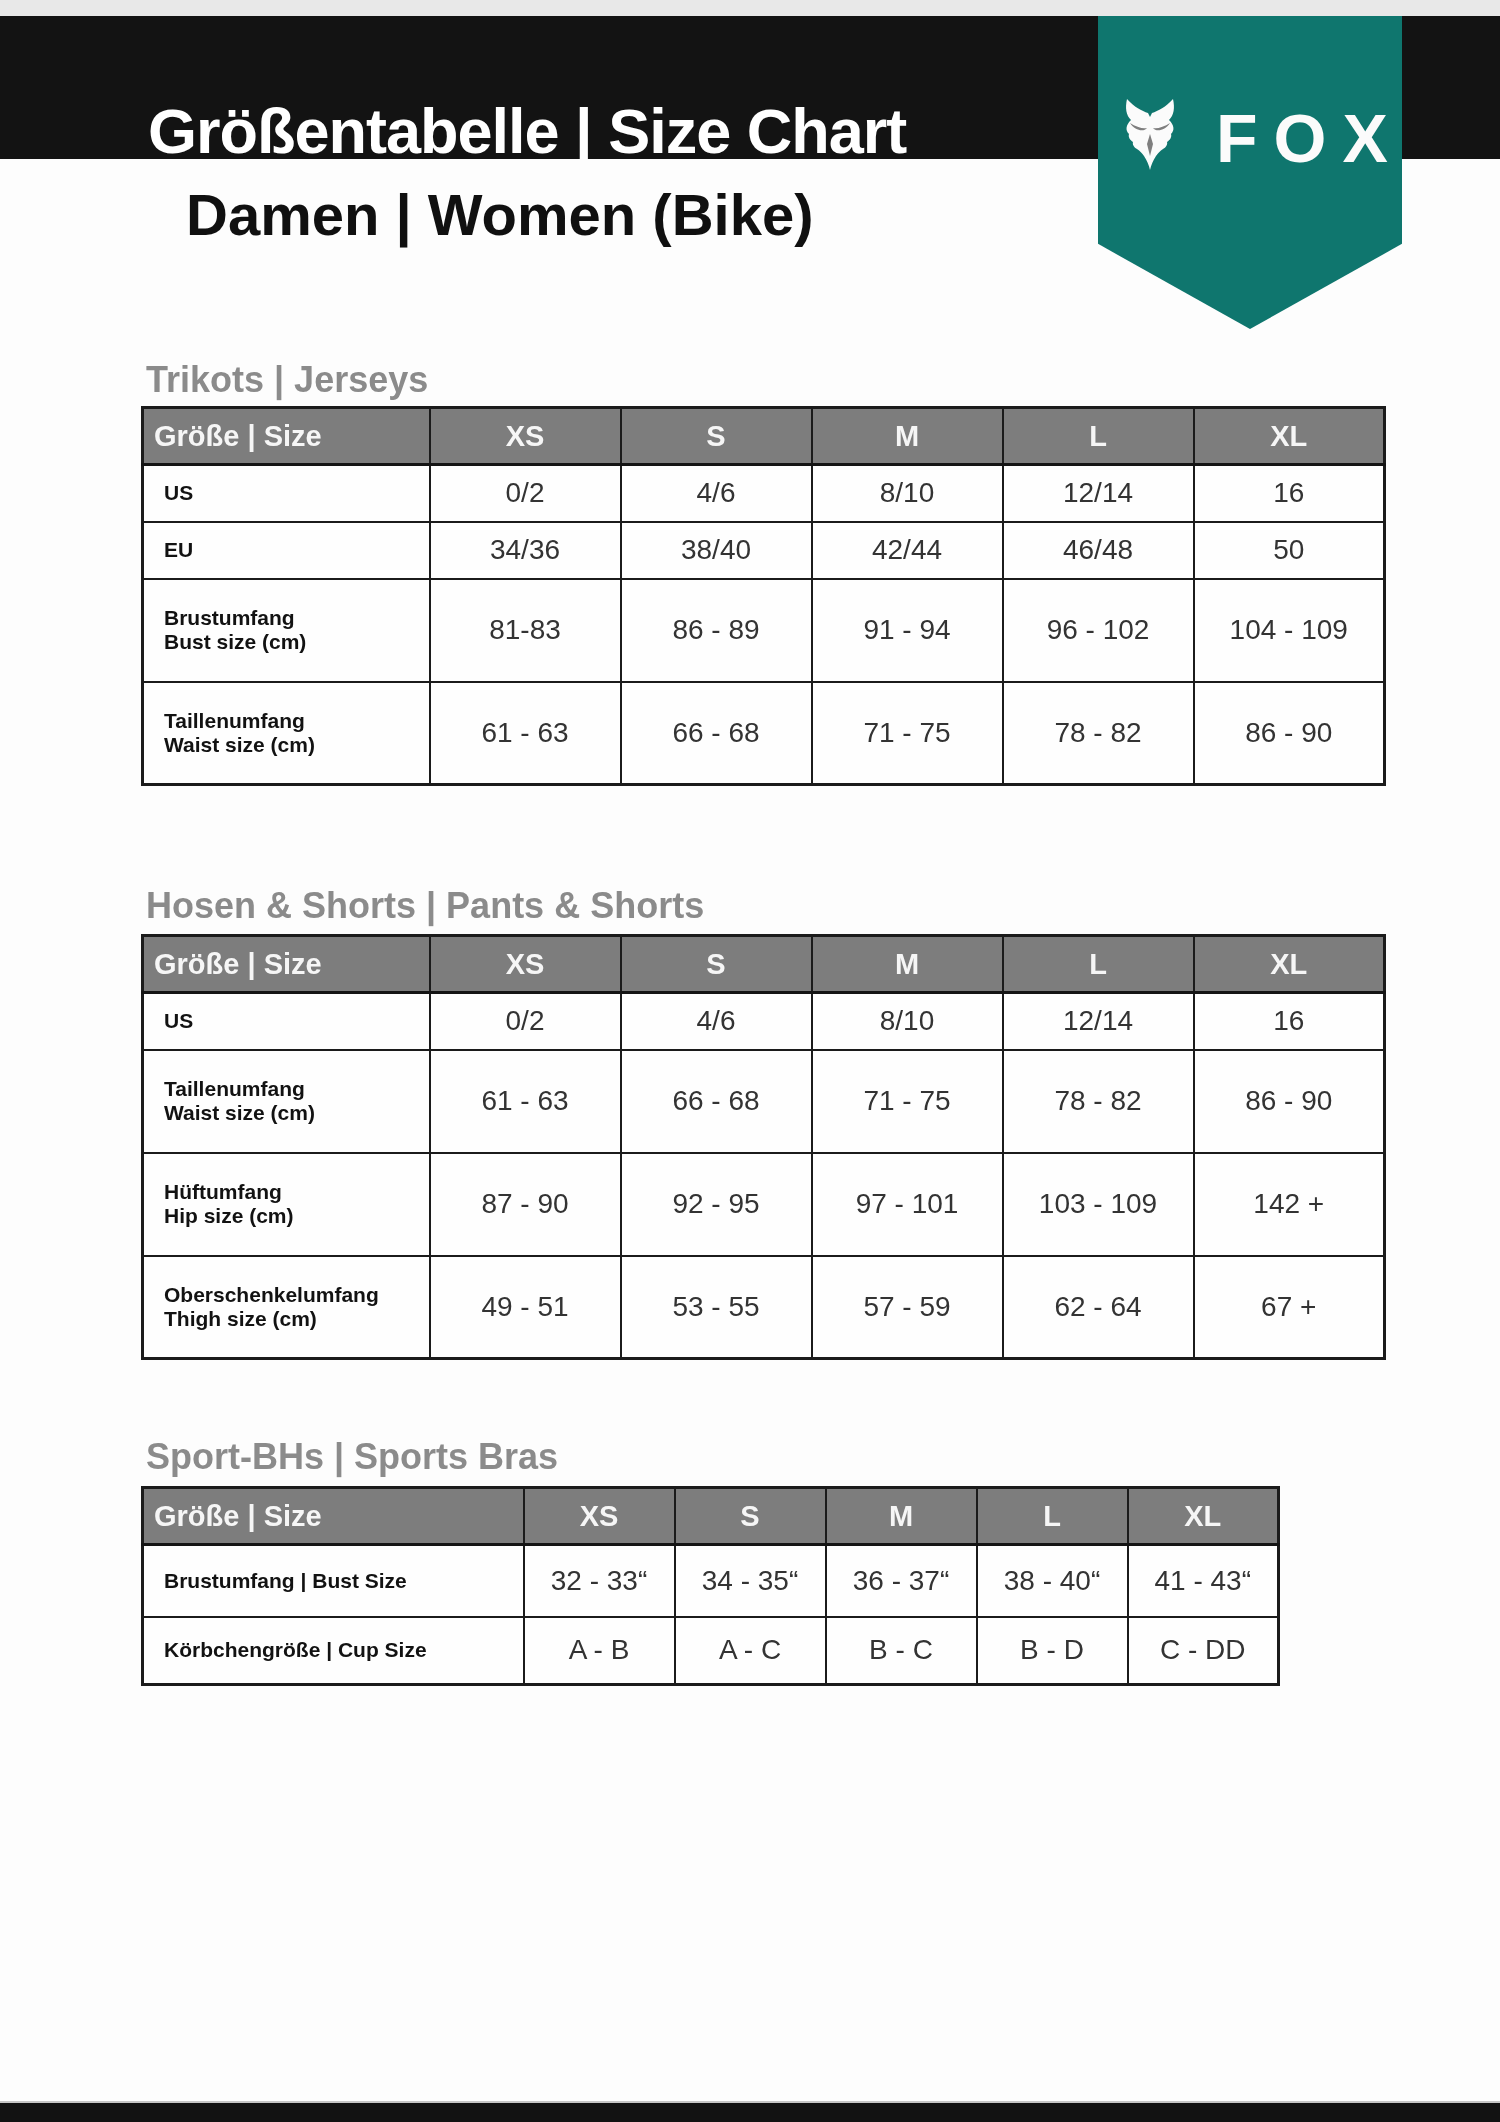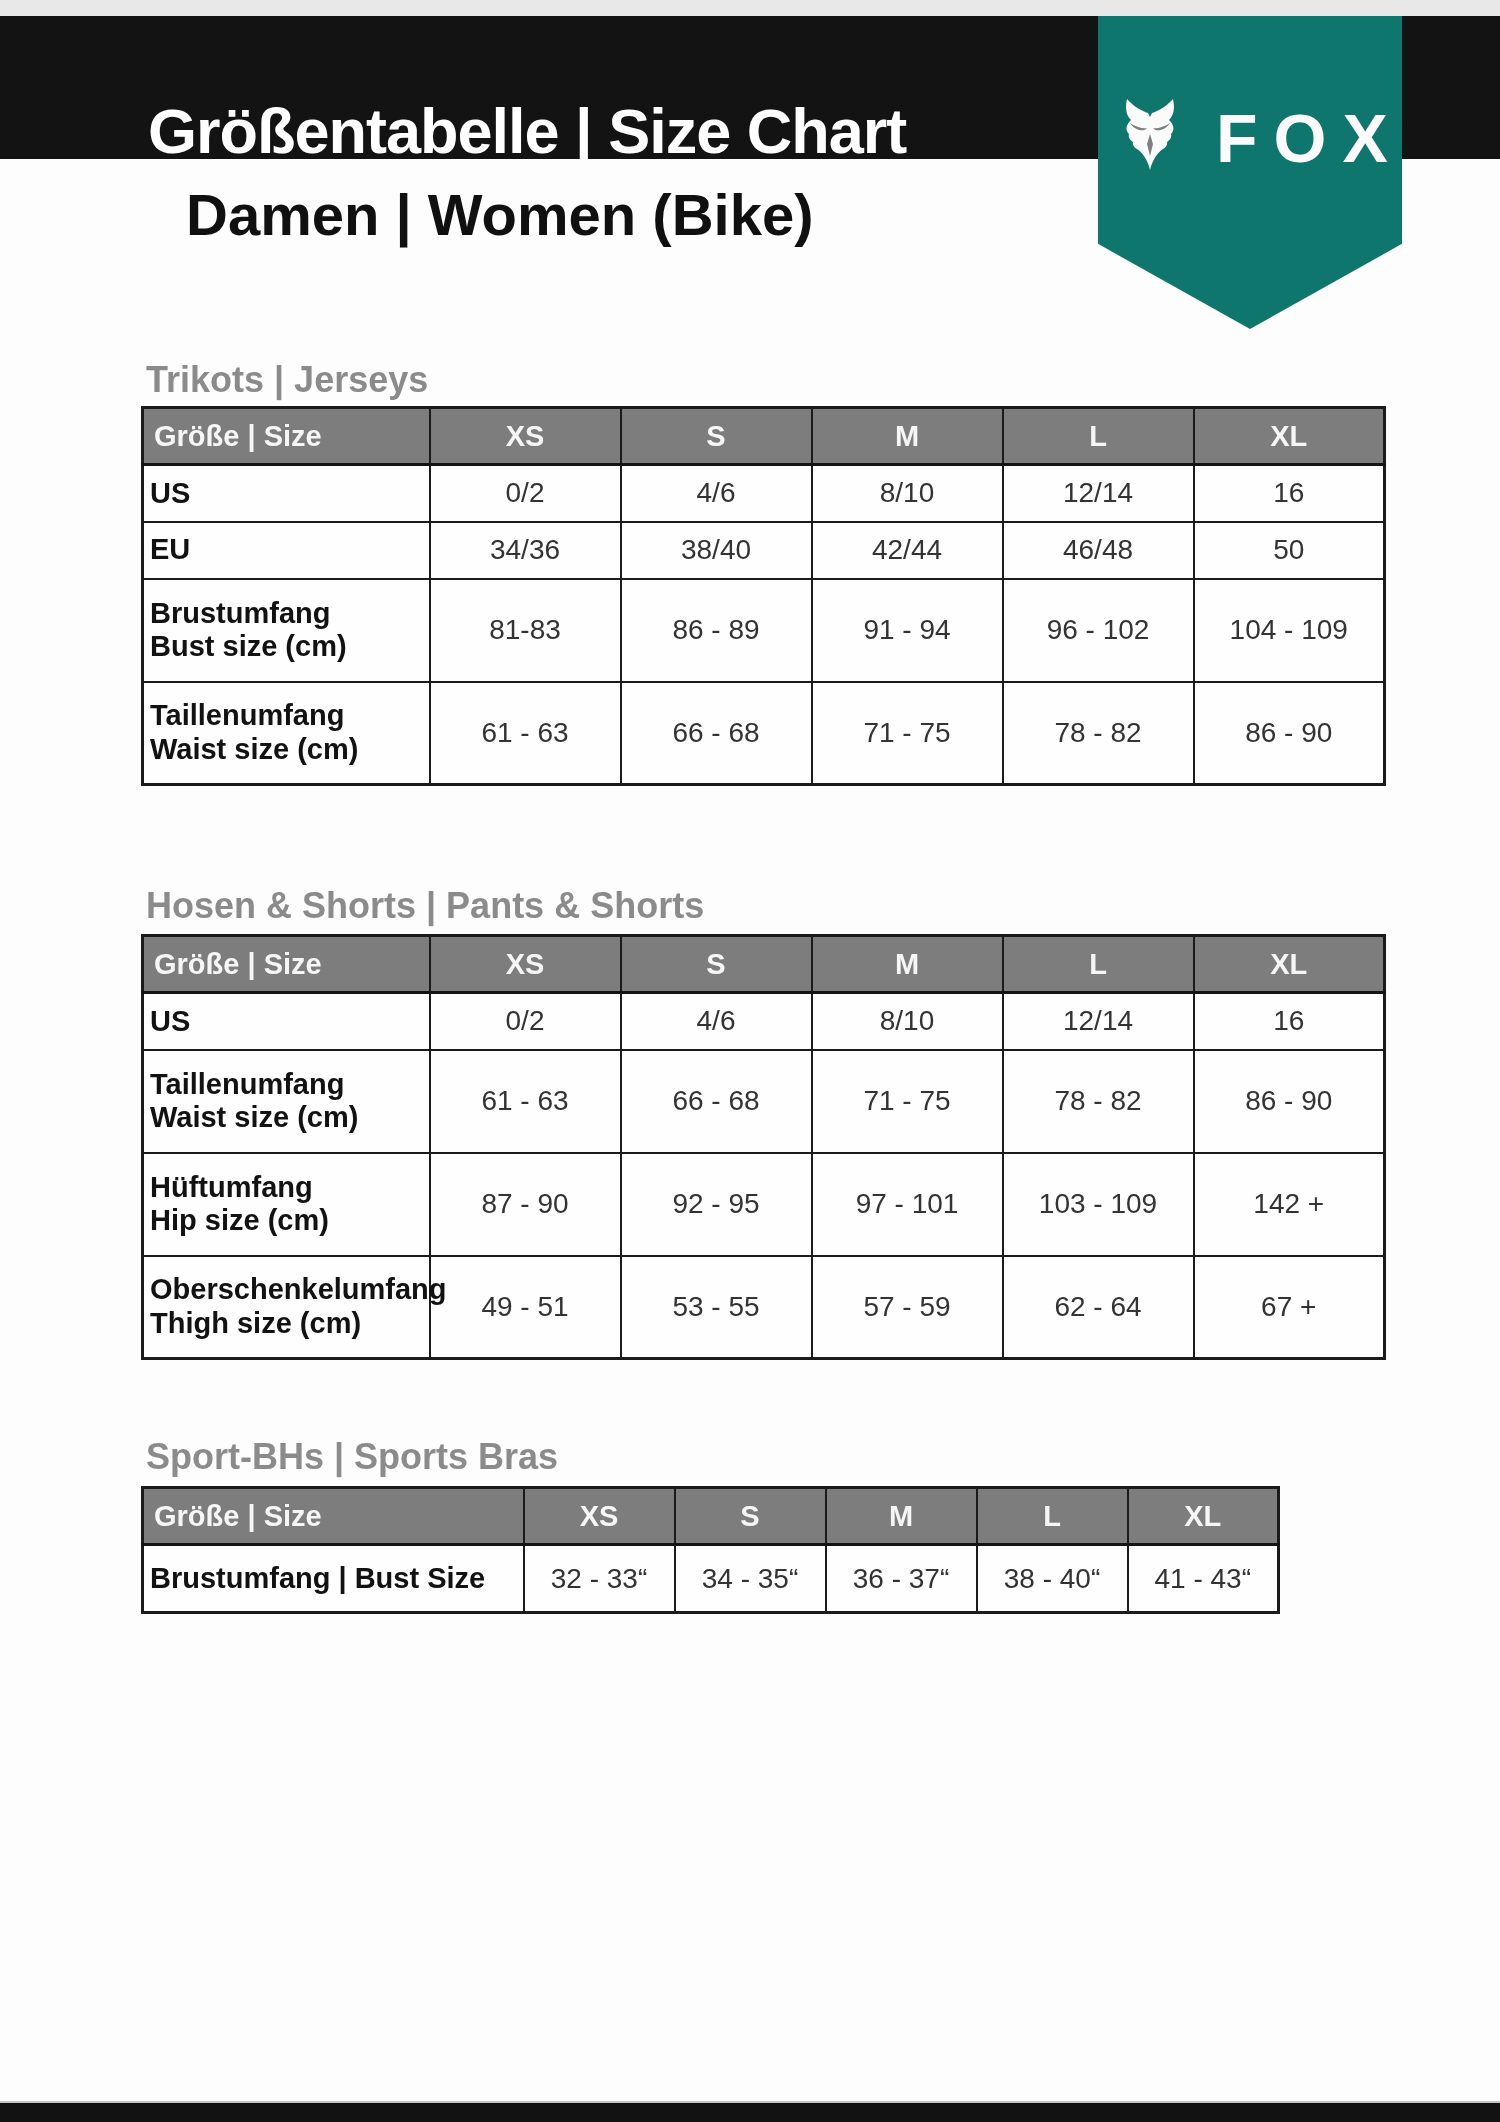--- a/index.html
+++ b/index.html
@@ -54,21 +54,21 @@
   
   table{border-collapse:collapse;table-layout:fixed;background:#fefefe;}
   table{border:3px solid #1b1b1b;}
   th,td{border:2px solid #1b1b1b;padding:0;}
   thead th{
     background:#7d7d7d;color:#f6f6f6;font-weight:700;font-size:29px;
     text-align:center;border-bottom:3px solid #141414;
   }
   thead th.corner{text-align:left;padding-left:10px;}
   tbody th.rowlabel{
-    text-align:left;padding-left:6px;font-weight:700;color:#121212;font-size:29px;
+    text-align:left;padding-left:20px;font-weight:700;color:#121212;font-size:21px;
   }
   tbody th.rowlabel span{display:block;line-height:1.15;}
   tbody td{
     text-align:center;font-weight:400;color:#333333;font-size:28px;
   }
   .geom-a{width:1242px;}
   .geom-a col.c-label{width:287px}
   .geom-a col.c-size{width:191px}
   .geom-a thead tr{height:57px}
   .geom-a tbody tr{height:57px}
@@ -277,19 +277,29 @@
           <tr>
             <th class="rowlabel">
               <span>Brustumfang | Bust Size</span>
             </th>
             <td>32 - 33“</td>
             <td>34 - 35“</td>
             <td>36 - 37“</td>
             <td>38 - 40“</td>
             <td>41 - 43“</td>
           </tr>
+          <tr>
+            <th class="rowlabel">
+              <span>Körbchengröße | Cup Size</span>
+            </th>
+            <td>A - B</td>
+            <td>A - C</td>
+            <td>B - C</td>
+            <td>B - D</td>
+            <td>C - DD</td>
+          </tr>
         </tbody>
       </table>
     </div>
 
   <div class="bottom-bar"></div>
 
 </div>
 
 </body></html>

